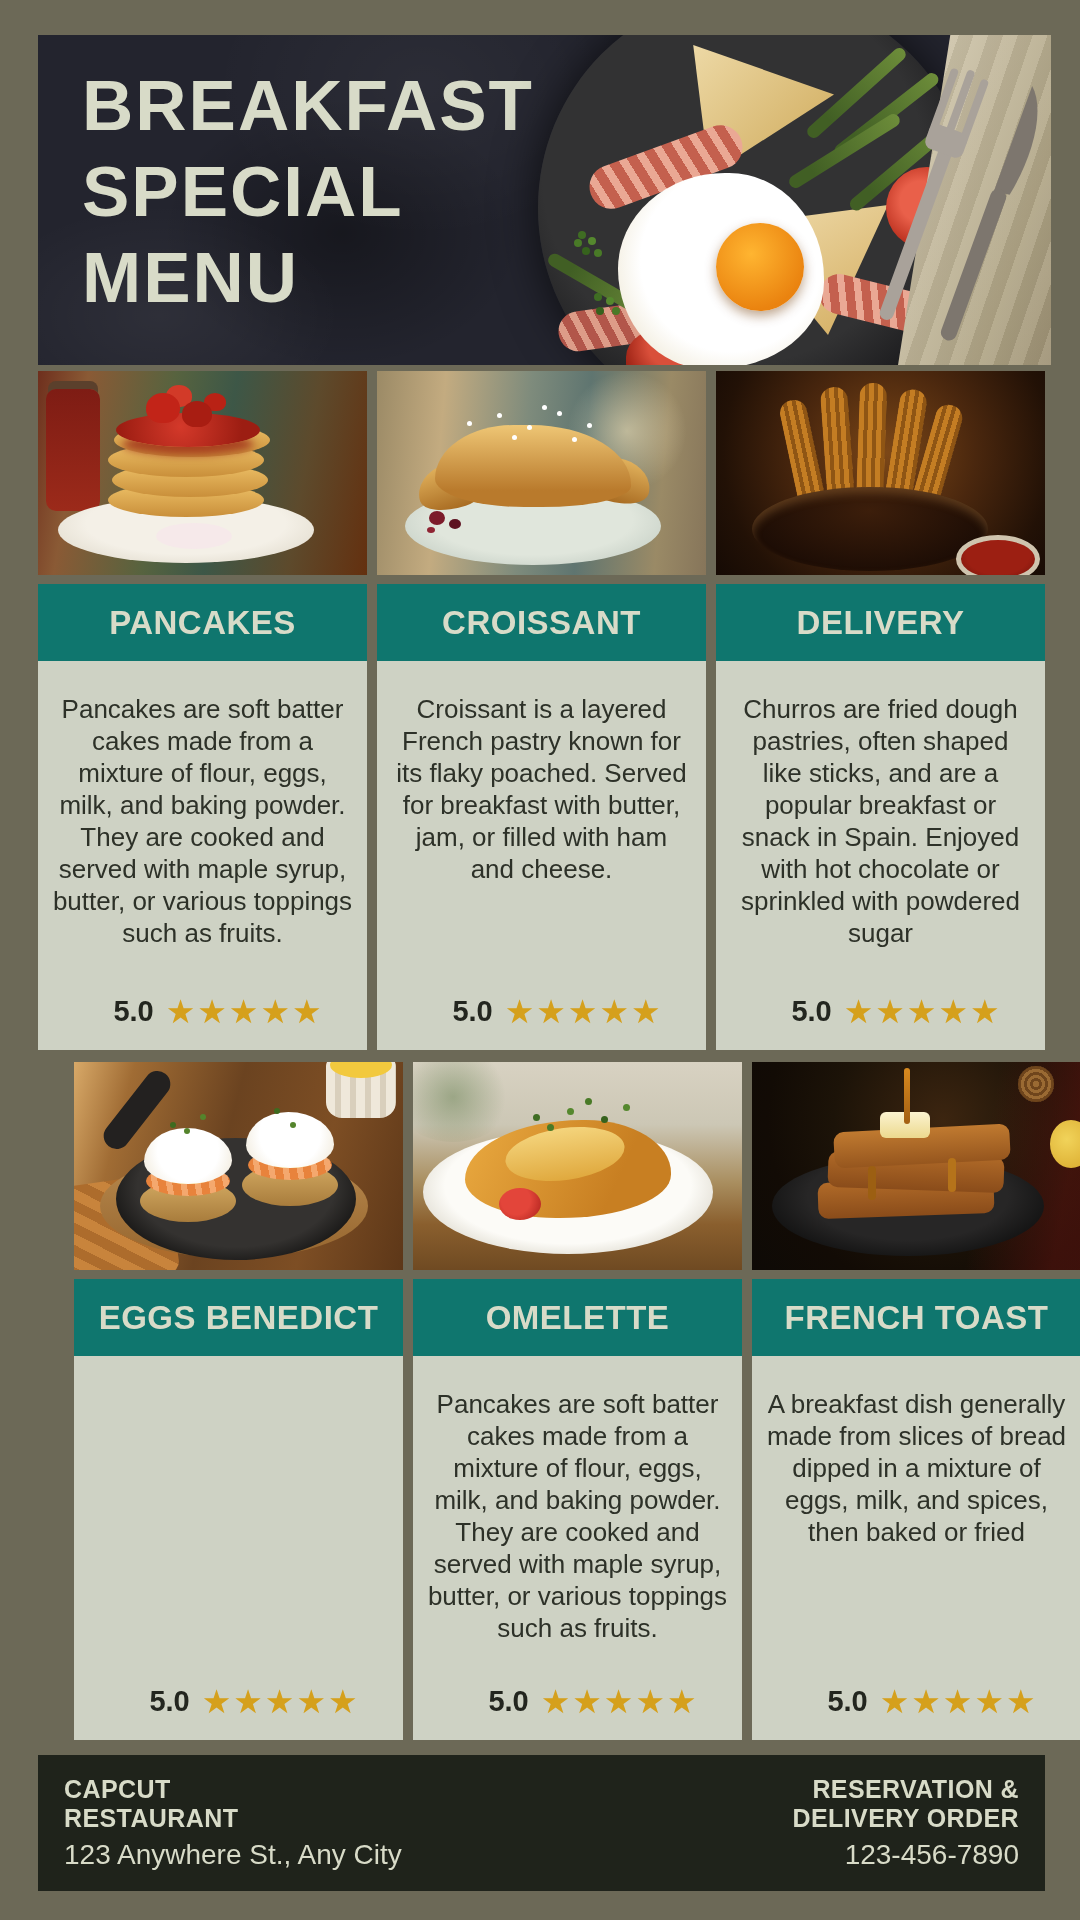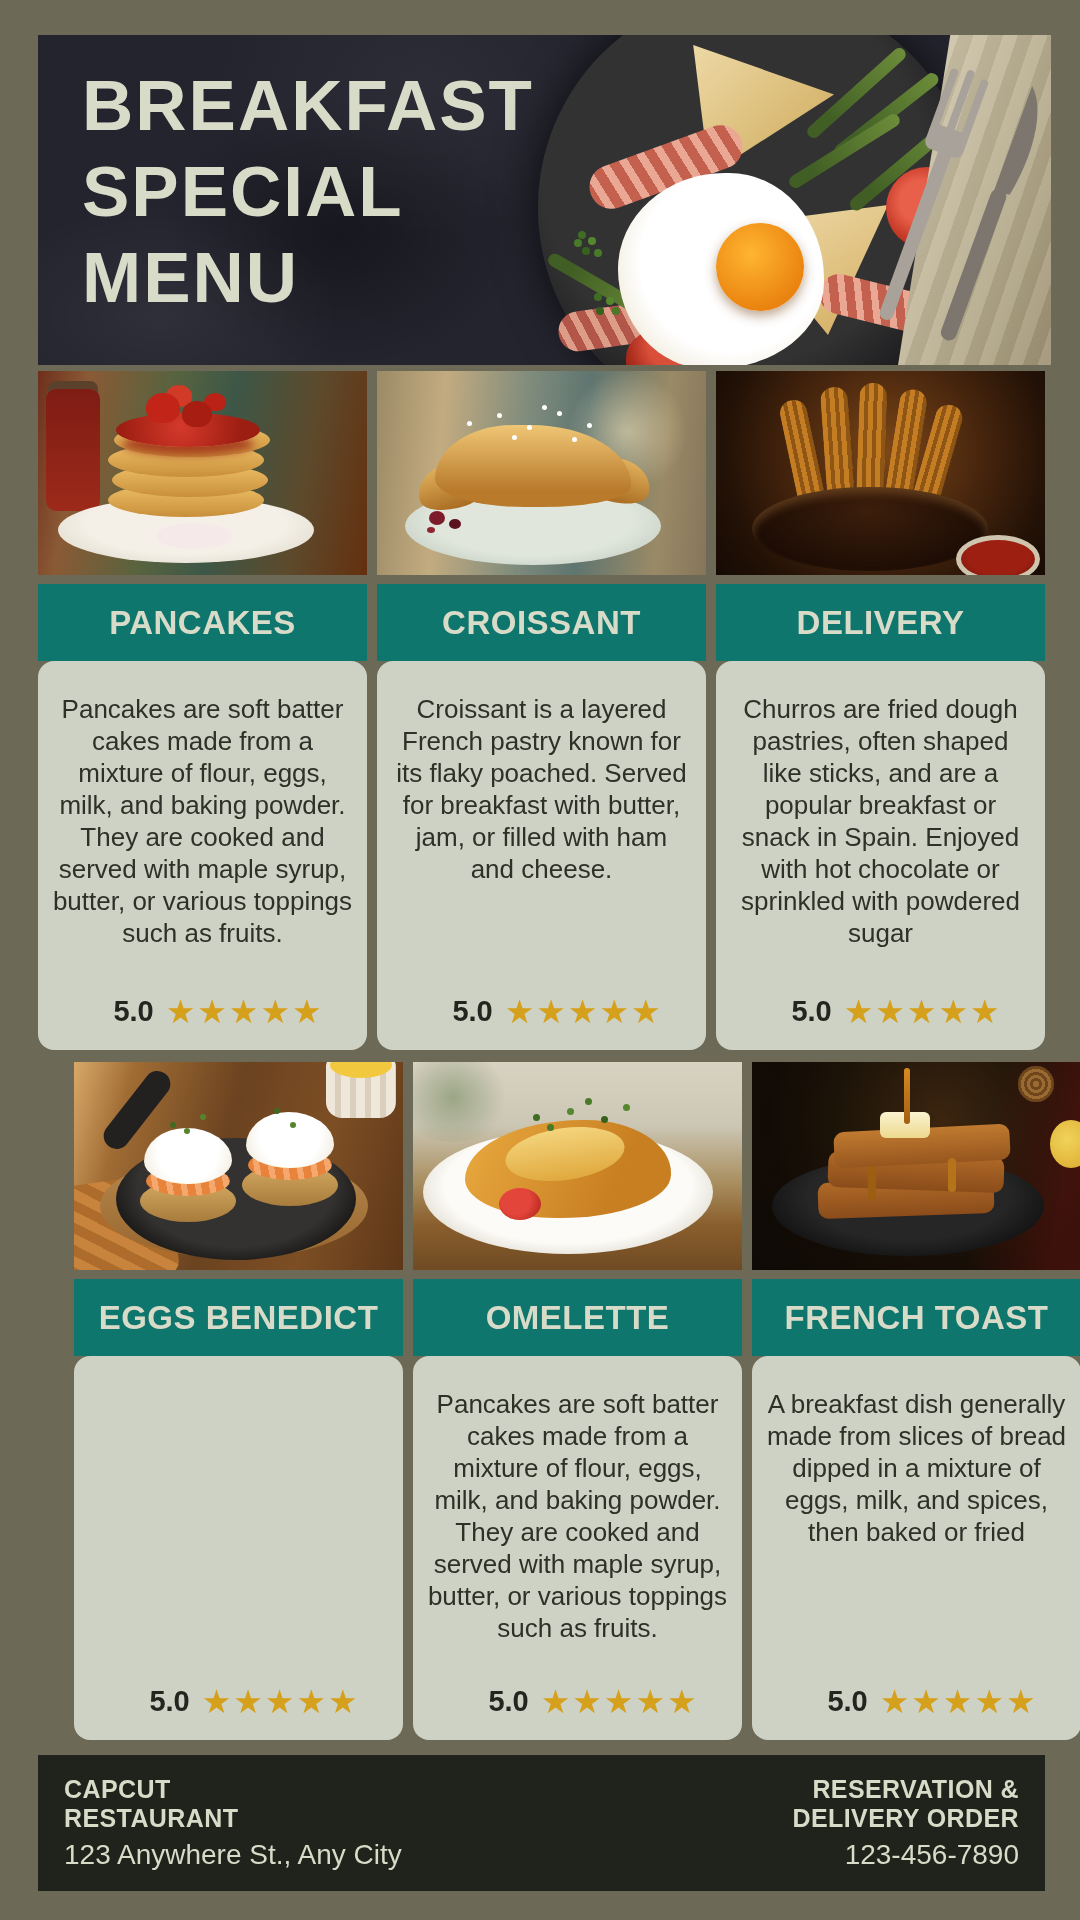--- a/index.html
+++ b/index.html
@@ -77,21 +77,21 @@
   
   .row{left:38px;width:1007px;display:grid;grid-template-columns:repeat(3,329px);gap:10px;}
   .row1{top:371px;} .row2{top:1062px;margin-left:36px;}
   .card{display:flex;flex-direction:column;}
   .photo{position:relative;height:204px;overflow:hidden;}
   .row2 .photo{height:208px;}
   .bar{margin-top:9px;height:77px;background:#0f766e;
     display:flex;align-items:center;justify-content:center;}
   .bar span{color:#d8dbc8;font-size:33px;font-weight:bold;letter-spacing:.5px;}
   .cbody{position:relative;background:#ced2c4;height:389px;padding:32px 14px 0;
-    box-sizing:border-box;text-align:center;border-radius:16px;}
+    box-sizing:border-box;text-align:center;}
   .row2 .cbody{height:384px;}
   .desc{margin:0;color:#2d3128;font-size:26px;line-height:32px;}
   .rating{position:absolute;left:0;right:0;bottom:22px;
     display:flex;align-items:center;justify-content:center;gap:12px;padding-left:32px;}
   .score{color:#23261f;font-size:29px;font-weight:bold;}
   .stars{color:#d5a01c;font-size:33px;letter-spacing:2px;line-height:1;}
 
   
   .p1{background:linear-gradient(100deg,#6e2f1d 0%,#8a5a35 14%,#57633f 38%,#3d5747 55%,#5d4a2c 78%,#64300f 100%);}
   .p1 .jar{left:8px;top:18px;width:54px;height:122px;border-radius:10px;

